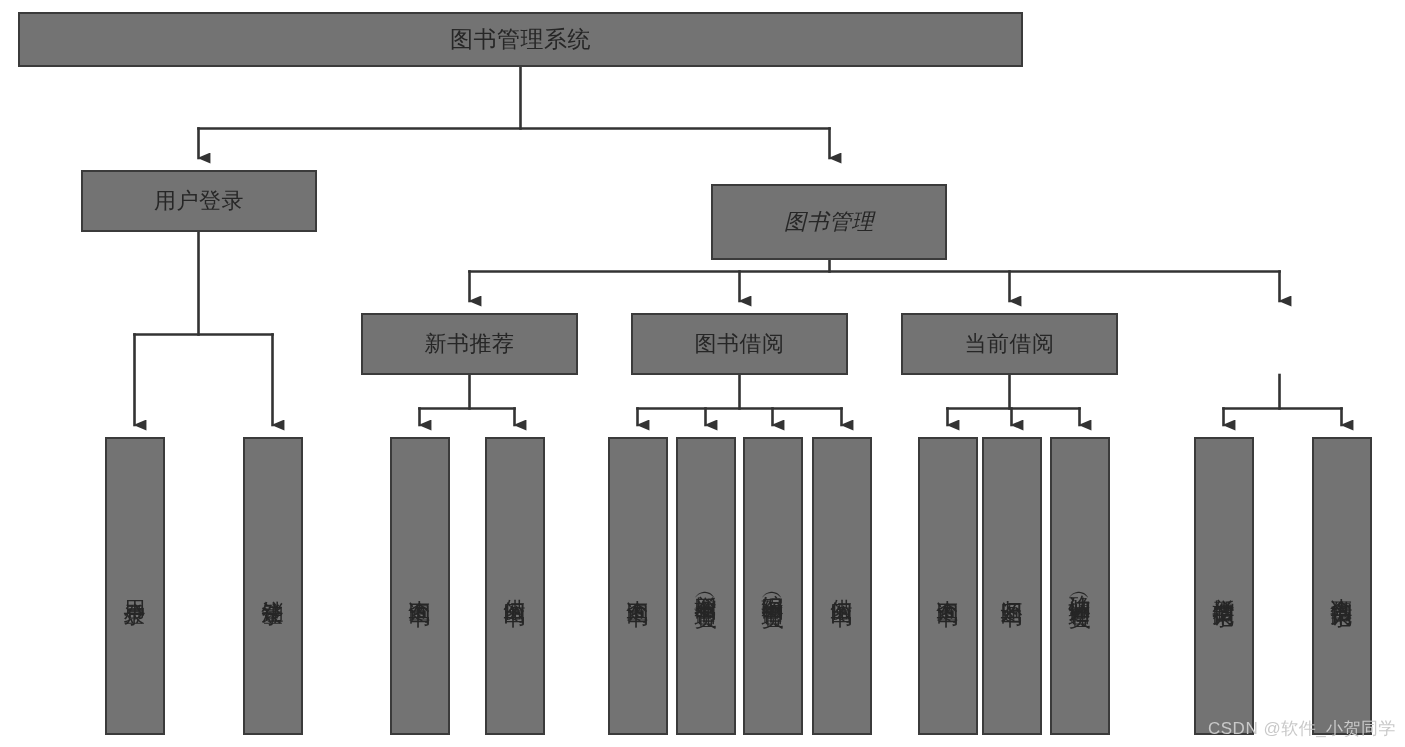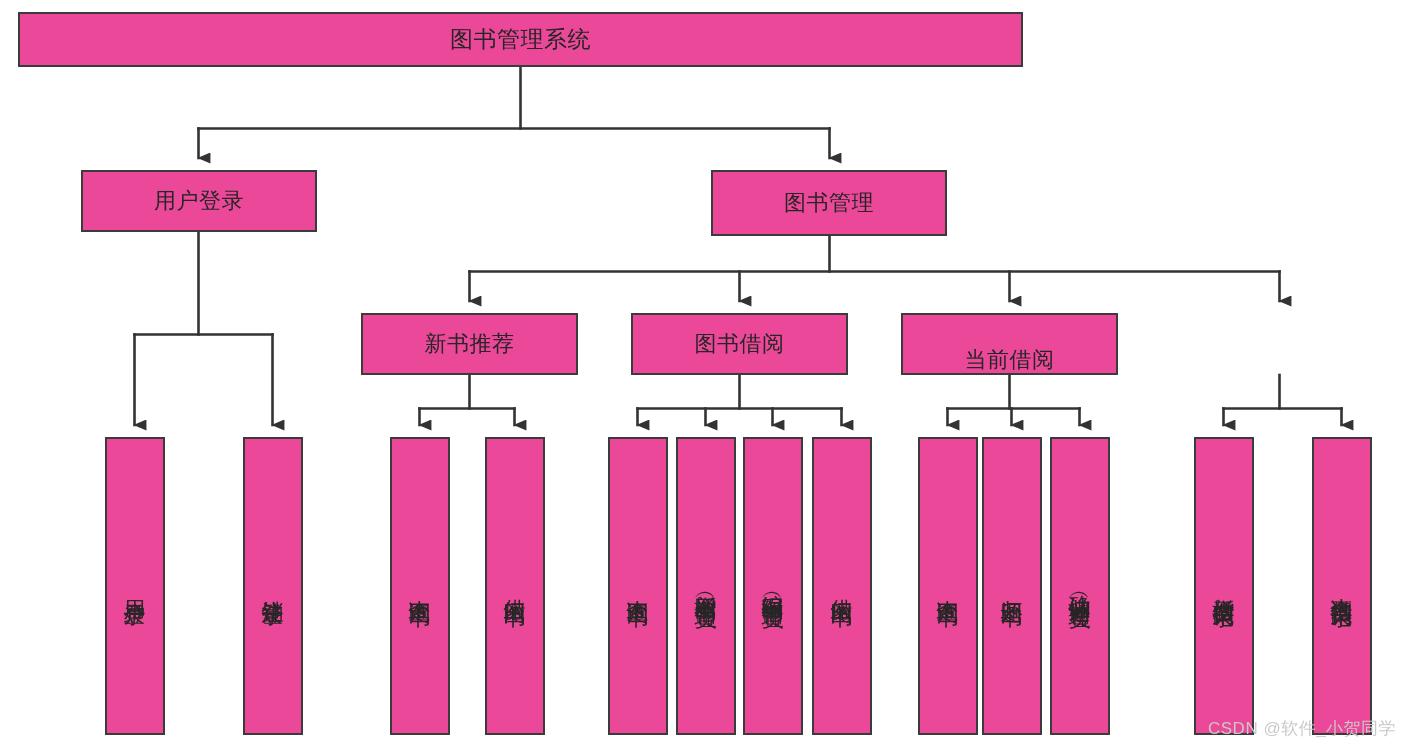--- a/index.html
+++ b/index.html
@@ -23,21 +23,21 @@
     position: absolute;
     left: 0;
     top: 0;
     width: 1405px;
     height: 747px;
     pointer-events: none;
   }
   .node {
     position: absolute;
     box-sizing: border-box;
-    background: #ec4899;
+    background: #737373;
     border: 2px solid #3b3b3b;
     display: flex;
     align-items: center;
     justify-content: center;
     color: #262626;
   }
   .node .label {
     display: block;
     text-align: center;
     line-height: 1.18;
@@ -129,31 +129,31 @@
     </g>
   </svg>
 
   <div class="node root horiz" style="left:18px; top:12px; width:1005px; height:55px;">
     <span class="label">图书管理系统</span>
   </div>
 
   <div class="node horiz" style="left:81px; top:170px; width:236px; height:62px;">
     <span class="label">用户登录</span>
   </div>
-  <div class="node horiz" style="left:711px; top:170px; width:236px; height:66px;">
+  <div class="node horiz" style="left:711px; top:184px; width:236px; height:76px;font-style:italic;">
     <span class="label">图书管理</span>
   </div>
 
   <div class="node horiz" style="left:361px; top:313px; width:217px; height:62px;">
     <span class="label">新书推荐</span>
   </div>
   <div class="node horiz" style="left:631px; top:313px; width:217px; height:62px;">
     <span class="label">图书借阅</span>
   </div>
-  <div class="node horiz" style="left:901px; top:313px; width:217px; height:62px;align-items:flex-end;">
+  <div class="node horiz" style="left:901px; top:313px; width:217px; height:62px;">
     <span class="label">当前借阅</span>
   </div>
 
   <div class="node vert" style="left:105px; top:437px; width:60px; height:298px;">
     <span class="label">用户登录</span>
   </div>
   <div class="node vert" style="left:243px; top:437px; width:60px; height:298px;">
     <span class="label">注销登录</span>
   </div>
 

